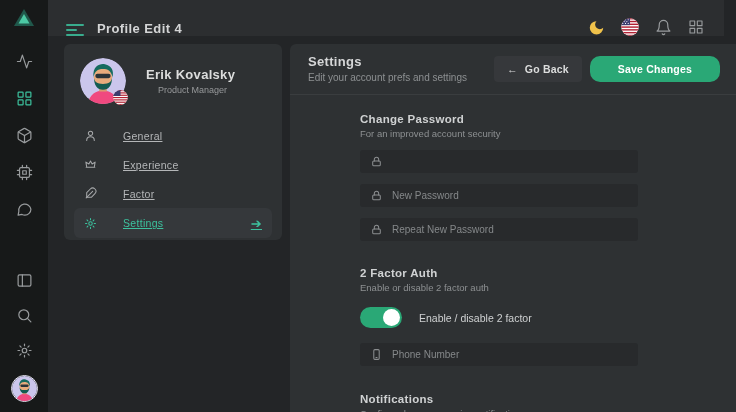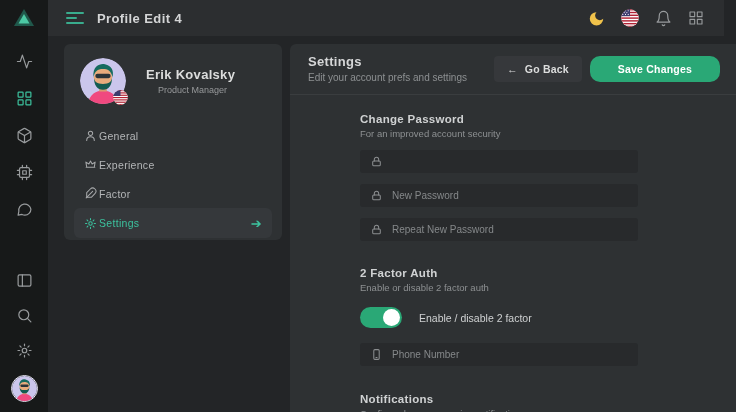--- a/index.html
+++ b/index.html
@@ -26,41 +26,41 @@
   .rail{position:absolute;left:0;top:0;width:48px;height:412px;background:var(--rail-bg);
         display:flex;flex-direction:column;align-items:center;z-index:3;}
   .rail-logo{height:36px;width:100%;display:flex;align-items:center;justify-content:center;}
   .rail-nav{display:flex;flex-direction:column;align-items:center;gap:17px;margin-top:15px;}
   .rail-btn{width:20px;height:20px;display:flex;align-items:center;justify-content:center;cursor:pointer;}
   .rail-bottom{margin-top:auto;display:flex;flex-direction:column;align-items:center;gap:15px;margin-bottom:10px;}
   .rail-avatar{width:27px;height:27px;border-radius:50%;overflow:hidden;border:1px solid #e7e6f2;cursor:pointer;}
 
   
   .topbar{position:absolute;left:48px;top:0;right:12px;height:36px;background:var(--topbar-bg);
-          display:flex;align-items:center;padding:0 20px 0 18px;z-index:2;}
+          display:flex;align-items:flex-end;padding:0 20px 0 18px;z-index:2;}
   .burger{display:flex;flex-direction:column;gap:3px;width:18px;margin-right:13px;cursor:pointer;}
   .burger span{height:2px;background:var(--accent2);border-radius:1px;opacity:.85;}
   .burger span:nth-child(2){width:11px;}
   .topbar-title{font-size:13px;font-weight:bold;color:#d4d5d6;letter-spacing:.4px;}
   .topbar-right{margin-left:auto;display:flex;align-items:center;gap:16px;}
   .topbar-right .tb-btn{cursor:pointer;display:flex;align-items:center;}
   .flag{border-radius:50%;overflow:hidden;}
 
   
   .card{position:absolute;left:64px;top:44px;width:218px;height:196px;background:var(--panel-bg);
         border-radius:6px;padding:14px 10px 0;z-index:1;}
   .card-head{display:flex;align-items:center;gap:20px;padding:0 6px;}
   .avatar-wrap{position:relative;width:46px;height:46px;flex:none;}
   .avatar{width:100%;height:100%;border-radius:50%;overflow:hidden;}
   .avatar-flag{position:absolute;right:-2px;bottom:-1px;width:15px;height:15px;border-radius:50%;overflow:hidden;}
   .card-name{font-size:13px;font-weight:bold;color:#dcdddd;letter-spacing:.3px;}
   .card-role{font-size:9px;color:#97999b;margin-top:3px;padding-left:12px;}
   .card-menu{margin-top:17px;display:flex;flex-direction:column;gap:0;}
-  .menu-item{display:flex;align-items:center;gap:2px;height:29px;padding:0 10px;border-radius:6px;
-             color:#b4b6b8;font-size:10.5px;letter-spacing:.3px;cursor:pointer;}
+  .menu-item{display:flex;align-items:center;gap:26px;height:29px;padding:0 10px;border-radius:6px;
+             color:#b4b6b8;font-size:10.5px;letter-spacing:.3px;cursor:pointer;text-decoration:underline;}
   .menu-item .ic{stroke:#a7a9ab;}
   .menu-item.active{background:#35383b;color:var(--accent2);height:30px;}
   .menu-item.active .ic{stroke:var(--accent2);}
   .menu-arrow{margin-left:auto;color:var(--accent2);font-size:13px;line-height:1;}
 
   
   .panel{position:absolute;left:290px;top:44px;right:0;bottom:0;background:var(--panel-bg);
          border-radius:6px 0 0 0;}
   .panel-head{display:flex;align-items:center;padding:10px 16px 11px 18px;border-bottom:1px solid #3a3d3f;}
   .panel-title{font-size:13px;font-weight:bold;color:#d6d7d8;letter-spacing:.3px;}

